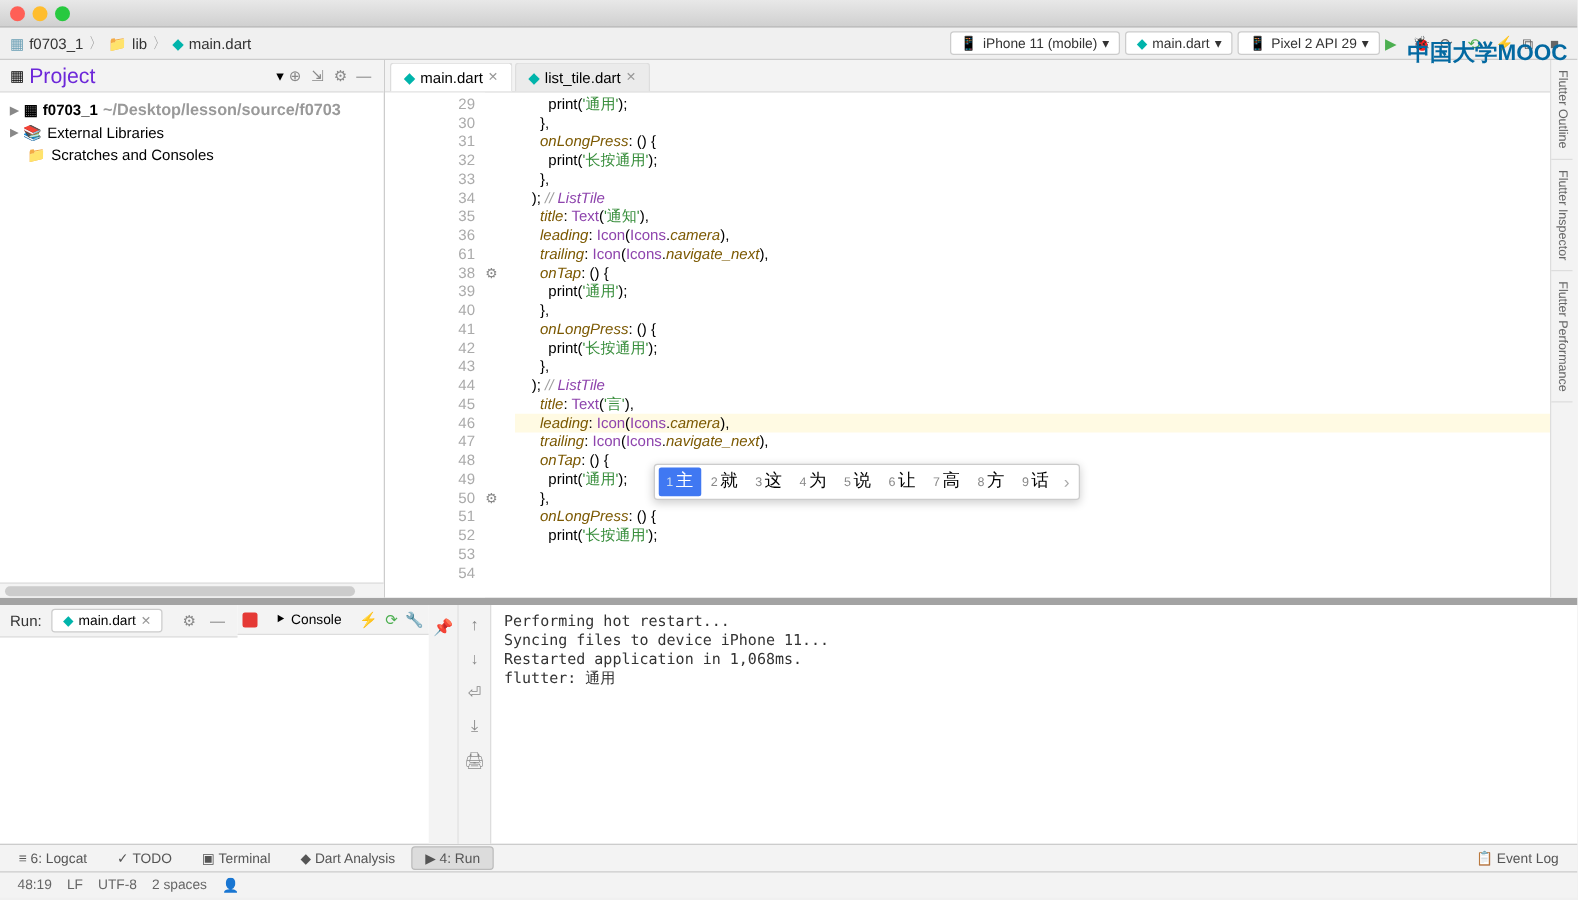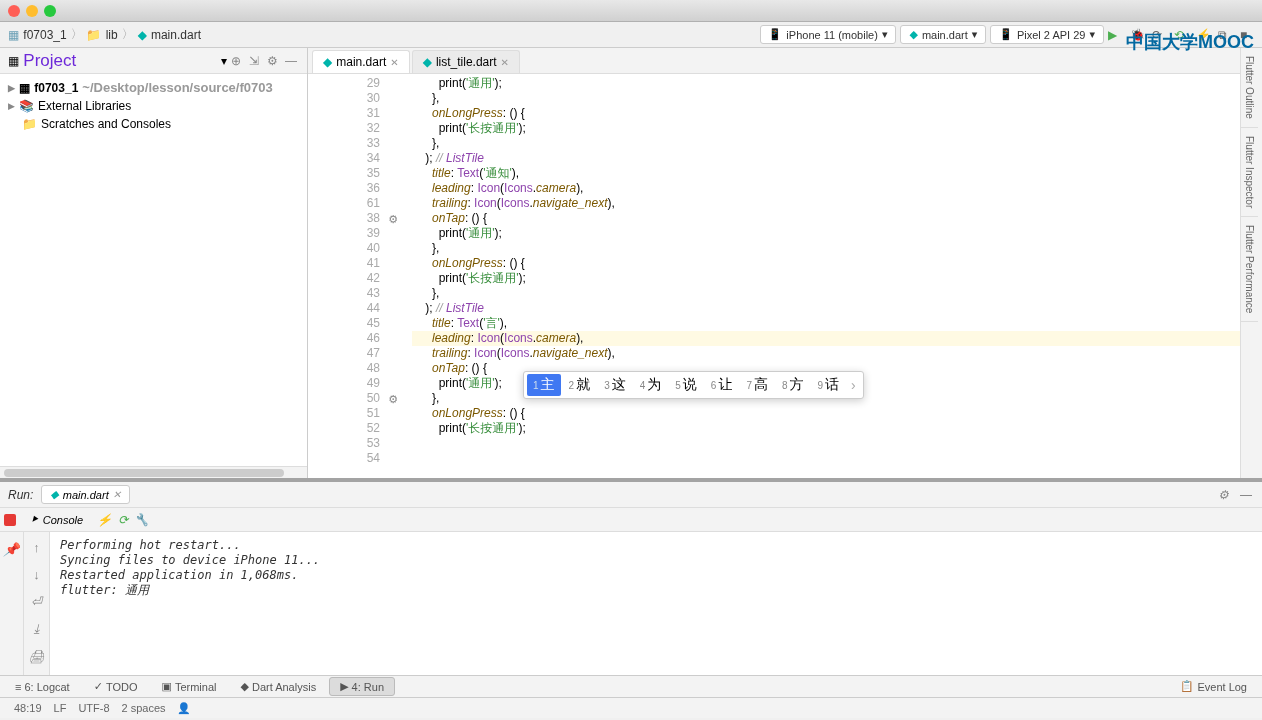--- a/index.html
+++ b/index.html
@@ -63,21 +63,21 @@
 .ime-num { font-size: 10px; color: #888; }
 .ime-item.selected .ime-num { color: #cde; }
 .ime-arrow { color: #aaa; padding: 0 4px; }
 
 .side-tabs { position: absolute; right: 0; top: 48px; width: 22px; background: #f3f3f3; border-left: 1px solid #ddd; height: 430px; }
 .side-tab { writing-mode: vertical-rl; padding: 8px 3px; font-size: 10px; color: #666; border-bottom: 1px solid #ddd; display: flex; align-items: center; gap: 4px; }
 
 .hscroll { height: 12px; background: #f3f3f3; border-top: 1px solid #ddd; position: relative; }
 .hscroll-thumb { position: absolute; left: 4px; top: 2px; width: 280px; height: 8px; background: #ccc; border-radius: 4px; }
 
-.run-panel { height: 197px; display: flex; flex-direction: column; border-top: 4px solid #a3a3a3; background: #fff; font-style: italic; }
+.run-panel { height: 197px; display: flex; flex-direction: row; border-top: 6px solid #a3a3a3; background: #fff; }
 .run-header { height: 26px; background: #f3f3f3; border-bottom: 1px solid #ddd; display: flex; align-items: center; padding: 0 8px; gap: 8px; }
 .run-title { font-size: 12px; color: #333; }
 .run-tab { padding: 2px 8px; background: #fff; border: 1px solid #ccc; border-radius: 3px; font-size: 11px; display: flex; align-items: center; gap: 4px; }
 .run-console-bar { height: 24px; background: #f3f3f3; border-bottom: 1px solid #ddd; display: flex; align-items: center; padding: 0 4px; gap: 6px; }
 .console-tab { padding: 2px 8px; font-size: 11px; display: flex; align-items: center; gap: 4px; }
 .console-stop { width: 12px; height: 12px; background: #e53935; border-radius: 2px; }
 .run-body { flex: 1; display: flex; }
 .run-sidebar { width: 26px; background: #f3f3f3; border-right: 1px solid #ddd; display: flex; flex-direction: column; align-items: center; gap: 4px; padding-top: 4px; }
 .run-sidebar-icon { color: #888; font-size: 13px; padding: 4px; }
 .console-output { flex: 1; padding: 6px 10px; font-family: "Menlo", monospace; font-size: 12px; color: #333; line-height: 15px; white-space: pre; }

